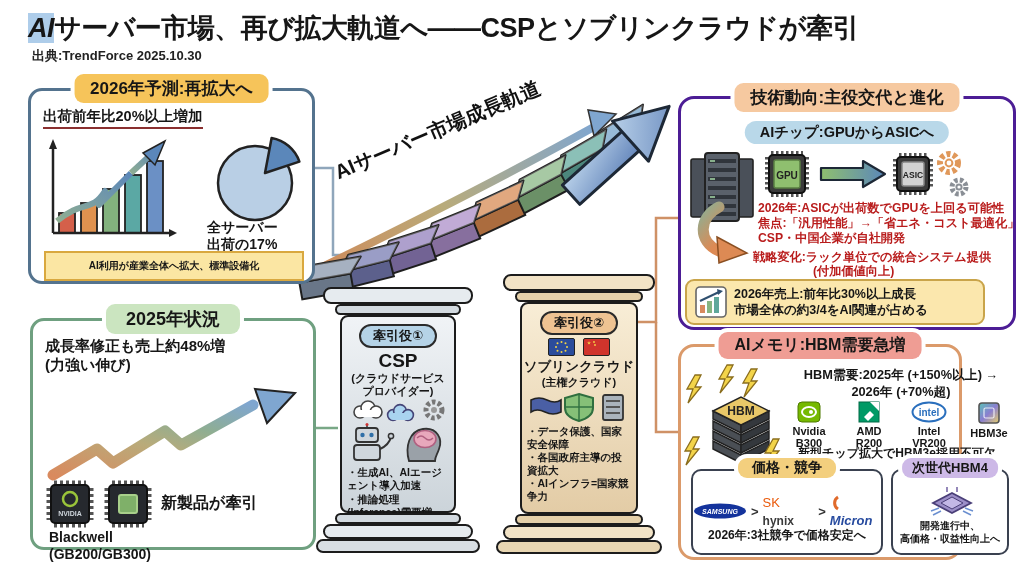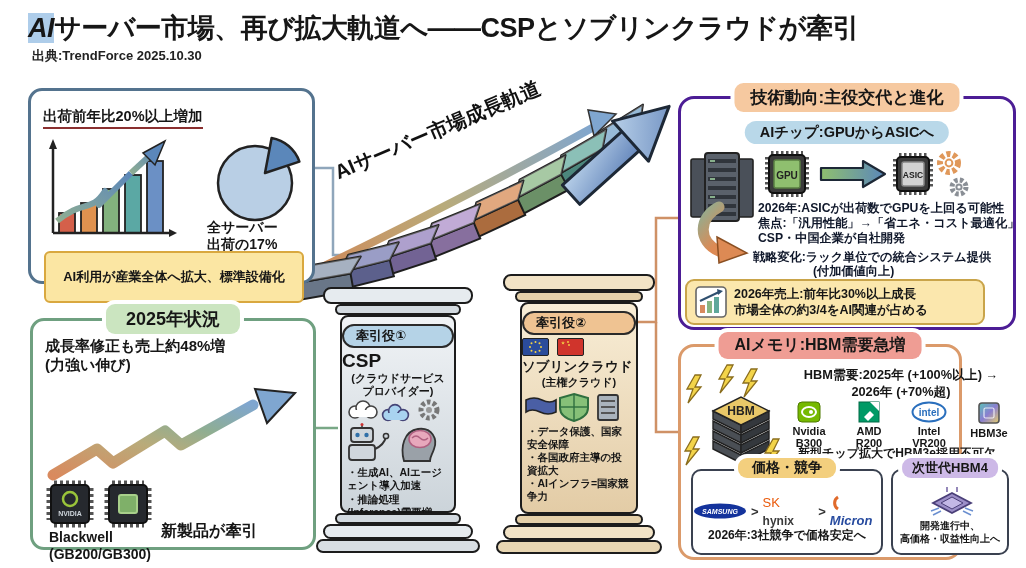--- a/index.html
+++ b/index.html
@@ -18,34 +18,34 @@
   
   .panel { border-radius:14px; background:#fff; }
   .panel-pill { position:absolute; left:50%; transform:translateX(-50%); white-space:nowrap;
     border-radius:9px; font-weight:800; color:#161616; box-shadow:0 0 0 4px #fff; z-index:3; }
 
   
   .box2026 { left:28px; top:88px; width:287px; height:196px; border:3px solid #54738e; z-index:2; }
   .box2026 .panel-pill { top:-17px; background:#f6c45a; font-size:17px; padding:3px 16px; }
   .stat2026 { left:12px; top:16px; font-size:14.5px; font-weight:800; color:#161616; border-bottom:2.5px solid #8a2f2f; padding-bottom:1px; }
   .pieLabel { left:176px; top:128px; font-size:14px; font-weight:800; color:#161616; line-height:1.2; }
-  .callout2026 { left:13px; top:160px; width:260px; background:#fbe6a3; border:2px solid #d9a83f; border-radius:6px;
-    font-size:13px; font-weight:800; color:#161616; text-align:center; padding:15px 0; }
+  .callout2026 { left:13px; top:160px; width:260px; background:#fbe6a3; border:2px solid #d9a83f; border-radius:0;
+    font-size:10px; font-weight:800; color:#161616; text-align:center; padding:6px 0; }
 
   
   .box2025 { left:30px; top:318px; width:286px; height:232px; border:3px solid #6fa080; z-index:2; }
   .box2025 .panel-pill { top:-17px; background:#cbe5c0; font-size:18px; padding:3px 20px; }
   .line2025 { left:12px; top:16px; font-size:15px; font-weight:800; color:#161616; line-height:1.25; }
-  .driver2025 { left:128px; top:172px; font-size:16px; font-weight:800; color:#161616;margin-top:28px; }
+  .driver2025 { left:128px; top:172px; font-size:16px; font-weight:800; color:#161616; }
   .chipcap { left:16px; top:208px; font-size:14px; font-weight:800; color:#161616; line-height:1.2; }
 
   
   .pillar { z-index:2; }
   .pillar .cap1,.pillar .cap2,.pillar .base1,.pillar .base2,.pillar .base3 { position:absolute; border:2.5px solid #1c1c1c; border-radius:8px; }
-  .pillar .body { position:absolute; border:2.5px solid #1c1c1c; border-radius:8px; display:flex; flex-direction:column; }
+  .pillar .body { position:absolute; border:2.5px solid #1c1c1c; border-radius:8px; display:flex; flex-direction:column; align-items:center; }
   .p1 { left:323px; top:283px; width:150px; height:285px; }
   .p1 .cap1 { left:0; top:4px; width:150px; height:17px; background:#e6ebef; }
   .p1 .cap2 { left:12px; top:21px; width:126px; height:11px; background:#d3dae0; }
   .p1 .body { left:17px; top:32px; width:116px; height:198px; background:linear-gradient(180deg,#f0f3f6,#ccd4da); }
   .p1 .base1 { left:12px; top:230px; width:126px; height:11px; background:#d3dae0; }
   .p1 .base2 { left:0; top:241px; width:150px; height:15px; background:#e6ebef; }
   .p1 .base3 { left:-7px; top:256px; width:164px; height:14px; background:#d8dee3; }
   .p2 { left:503px; top:270px; width:152px; height:298px; }
   .p2 .cap1 { left:0; top:4px; width:152px; height:17px; background:#f2e3c6; }
   .p2 .cap2 { left:12px; top:21px; width:128px; height:11px; background:#e5d0a9; }
@@ -62,21 +62,21 @@
   .psub { font-size:11px; font-weight:800; color:#161616; line-height:1.15; text-align:center; white-space:nowrap; }
   .pbullets { width:100%; padding:0 5px; margin-top:3px; }
   .pbullets div { font-size:10.5px; font-weight:800; color:#161616; line-height:1.25; }
   .flagrow { display:flex; gap:8px; margin-top:3px; }
 
   
   .boxTech { left:678px; top:96px; width:338px; height:234px; border:3px solid #4c1d95; border-radius:16px; z-index:2; }
   .boxTech .panel-pill { top:-16px; background:#f6c9a0; font-size:17px; padding:3px 16px; }
   .chipShift { position:absolute; left:50%; transform:translateX(-50%); top:22px; background:#b9d8e9; border-radius:15px;
     padding:2px 15px; font-size:14.5px; font-weight:800; color:#161616; white-space:nowrap; }
-  .techLine { font-size:12.2px; font-weight:800; color:#0f172a; }
+  .techLine { font-size:12.2px; font-weight:800; color:#b91c1c; }
   .techCallout { left:4px; top:180px; width:300px; height:46px; background:#fbe7ad; border:2.5px solid #c9a44a; border-radius:9px;
     display:flex; align-items:center; gap:7px; padding:0 8px; }
   .techCallout .txt { font-size:12.5px; font-weight:800; color:#161616; line-height:1.3; white-space:nowrap; }
 
   .boxMem { left:678px; top:344px; width:284px; height:216px; border:3px solid #db9a6a; border-radius:16px; z-index:2; }
   .boxMem .panel-pill { top:-15px; background:#ef9d94; font-size:16px; padding:3px 16px; }
   .demand { left:102px; top:20px; width:236px; font-size:12.8px; font-weight:800; color:#161616; text-align:center; line-height:1.3; }
   .vendorRow { left:100px; top:54px; width:236px; display:flex; justify-content:space-between; }
   .vendorCell { width:56px; display:flex; flex-direction:column; align-items:center; }
   .vendorCell .lbl { font-size:11px; font-weight:800; color:#161616; line-height:1.1; text-align:center; margin-top:2px; }
@@ -200,20 +200,21 @@
     <g transform="translate(574,192) rotate(-42)">
       <polygon points="-4,-13 80,-13 80,13 -4,13" fill="url(#bigArrowGrad)" stroke="#1d2836" stroke-width="3" stroke-linejoin="round"></polygon>
       <polygon points="76,-27 128,0 76,27" fill="url(#bigArrowGrad)" stroke="#1d2836" stroke-width="3" stroke-linejoin="round"></polygon>
     </g>
   </svg>
 
   <div class="abs title nowrap"><span class="hl">AI</span><span>サーバー市場、再び拡大軌道へ――CSPとソブリンクラウドが牽引</span></div>
   <div class="abs source nowrap">出典:TrendForce 2025.10.30</div>
 
   <div class="abs panel box2026">
+    <div class="panel-pill">2026年予測:再拡大へ</div>
     <div class="abs stat2026 nowrap">出荷前年比20%以上増加</div>
     <svg class="abs" style="left:8px; top:42px;" width="140" height="110" viewBox="0 0 140 110">
       <g id="barsG">
           <rect x="20" y="80" width="16" height="20" fill="#d4604a" stroke="#222" stroke-width="1.8"></rect>
           <rect x="42" y="70" width="16" height="30" fill="#e0924f" stroke="#222" stroke-width="1.8"></rect>
           <rect x="64" y="56" width="16" height="44" fill="#83b27e" stroke="#222" stroke-width="1.8"></rect>
           <rect x="86" y="42" width="16" height="58" fill="#5ba8a4" stroke="#222" stroke-width="1.8"></rect>
           <rect x="108" y="28" width="16" height="72" fill="#6b90c5" stroke="#222" stroke-width="1.8"></rect>
         </g>
       <line x1="14" y1="100" x2="130" y2="100" stroke="#222" stroke-width="2.5"></line>
@@ -472,21 +473,21 @@
       <text x="56" y="54" text-anchor="middle" font-size="12" font-weight="bold" fill="#222">HBM</text>
       <g fill="#f3d44a" stroke="#8a6d1d" stroke-width="1.3">
         <polygon points="10,14 2,28 8,28 3,42 16,26 10,26 16,14"></polygon>
         <polygon points="42,4 34,18 40,18 35,32 48,16 42,16 48,4"></polygon>
         <polygon points="66,8 58,22 64,22 59,36 72,20 66,20 72,8"></polygon>
         <polygon points="8,76 0,90 6,90 1,104 14,88 8,88 14,76"></polygon>
         <polygon points="88,78 80,92 86,92 81,106 94,90 88,90 94,78"></polygon>
       </g>
     </svg>
     <div class="abs demand">
-      <div class="nowrap">HBM需要:2025年 (+100%以上) →</div>
+      <div class="nowrap">HBM需要:2025年 (+150%以上) →</div>
       <div>2026年 (+70%超)</div>
     </div>
     <div class="abs vendorRow">
       <div class="vendorCell">
         <svg width="24" height="22" viewBox="0 0 24 22">
           <rect x="1" y="1" width="22" height="20" rx="4" fill="#76b900" stroke="#4e7a00"></rect>
           <ellipse cx="12" cy="11" rx="7" ry="5" fill="none" stroke="#fff" stroke-width="2"></ellipse>
           <circle cx="14" cy="11" r="2" fill="#fff"></circle>
         </svg>
         <div class="lbl">

